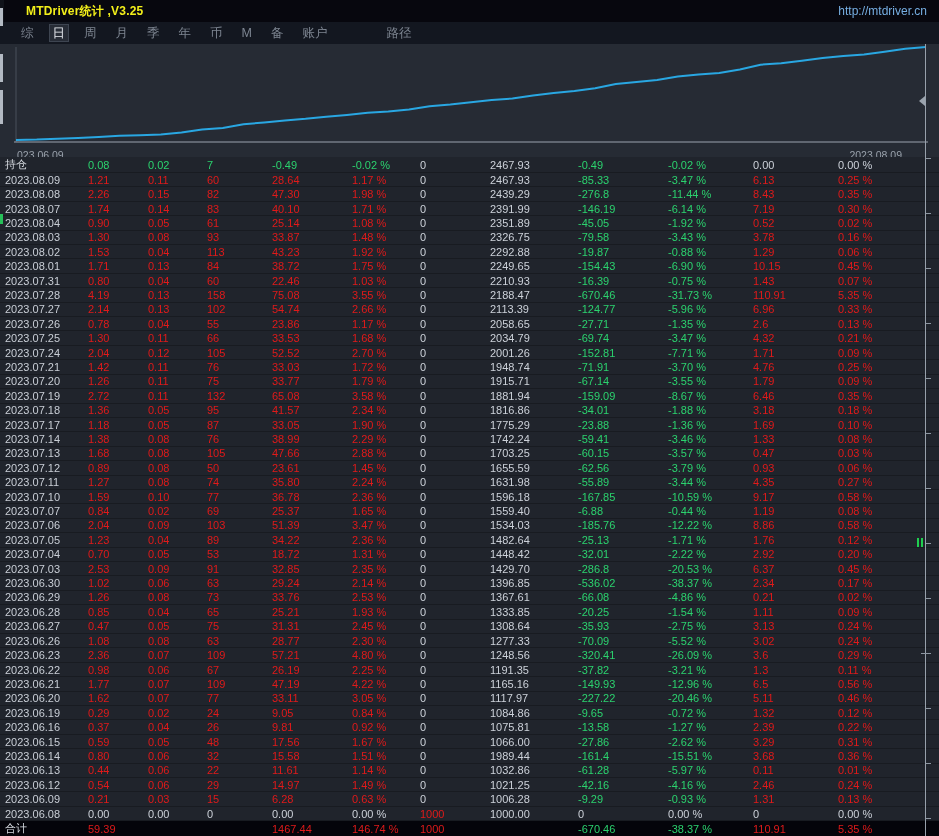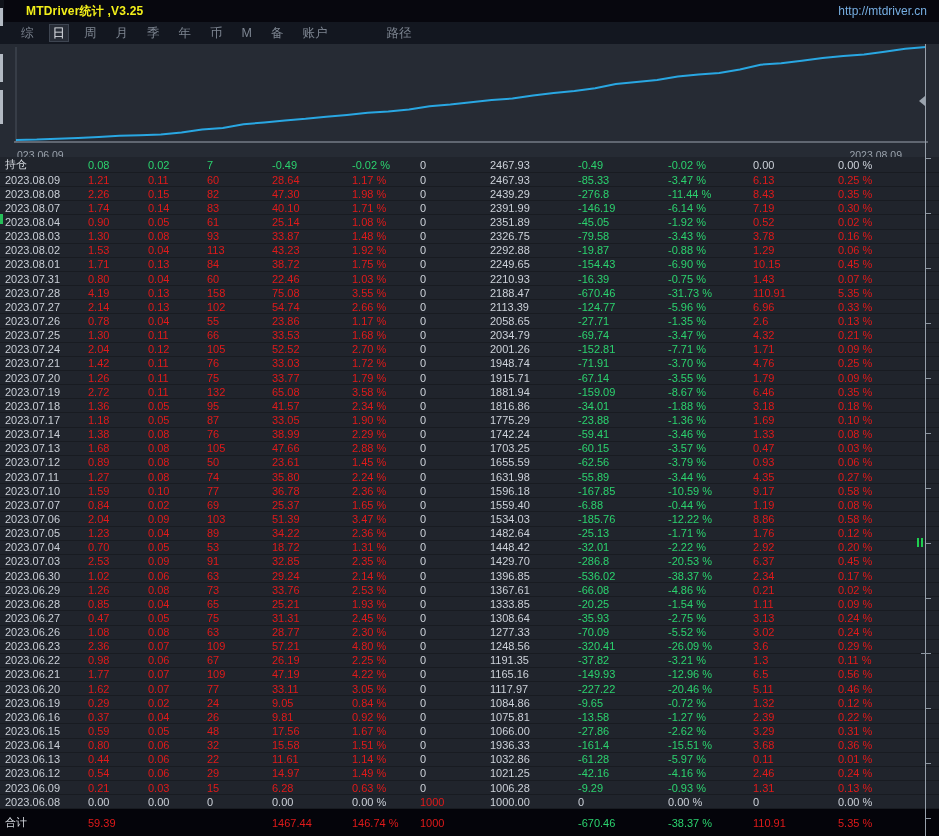--- a/index.html
+++ b/index.html
@@ -21,21 +21,21 @@
   .chart-label{position:absolute;top:105px;font-size:10.5px;color:#99a1ab;}
   .chart-label.start{left:17px;}
   .chart-label.end{right:37px;}
   .table-area{position:absolute;top:157px;left:0;width:939px;bottom:0;background:#20242c;
               display:flex;flex-direction:column;font-size:11px;}
   .trow{display:grid;grid-template-columns:83px 60px 59px 65px 80px 68px 70px 88px 90px 85px 85px 1fr;
         padding-left:5px;align-items:center;box-sizing:border-box;}
   .thead{height:15px;color:#c3c8d0;font-size:11.5px;}
   .rows{flex:1;display:flex;flex-direction:column;}
   .rows .trow{flex:1 1 0;border-bottom:1px solid rgba(0,0,0,.25);}
-  .trow.total{height:27px;flex:none;background:#04040a;border-bottom:none;}
+  .trow.total{height:15px;flex:none;background:#04040a;border-bottom:none;}
   .cell{white-space:nowrap;overflow:hidden;}
   .c-label{color:#d7dbe1;}
   .c-red{color:var(--red);}
   .c-green{color:var(--green);}
   .c-white{color:var(--white);}
   .c-date{color:#c9ced6;}
   
   .right-ruler{position:absolute;top:44px;bottom:0;left:925px;width:1px;background:#97a0ab;}
   .rtick{position:absolute;left:926px;height:1px;width:5px;background:#8d96a1;}
   .rtick.long{width:10px;left:921px;}
@@ -656,21 +656,21 @@
         <div class="cell c-red">0.31 %</div>
       </div>
       <div class="trow">
         <div class="cell c-date">2023.06.14</div>
         <div class="cell c-red">0.80</div>
         <div class="cell c-red">0.06</div>
         <div class="cell c-red">32</div>
         <div class="cell c-red">15.58</div>
         <div class="cell c-red">1.51 %</div>
         <div class="cell c-white">0</div>
-        <div class="cell c-white">1936.33</div>
+        <div class="cell c-white">1989.44</div>
         <div class="cell c-green">-161.4</div>
         <div class="cell c-green">-15.51 %</div>
         <div class="cell c-red">3.68</div>
         <div class="cell c-red">0.36 %</div>
       </div>
       <div class="trow">
         <div class="cell c-date">2023.06.13</div>
         <div class="cell c-red">0.44</div>
         <div class="cell c-red">0.06</div>
         <div class="cell c-red">22</div>

